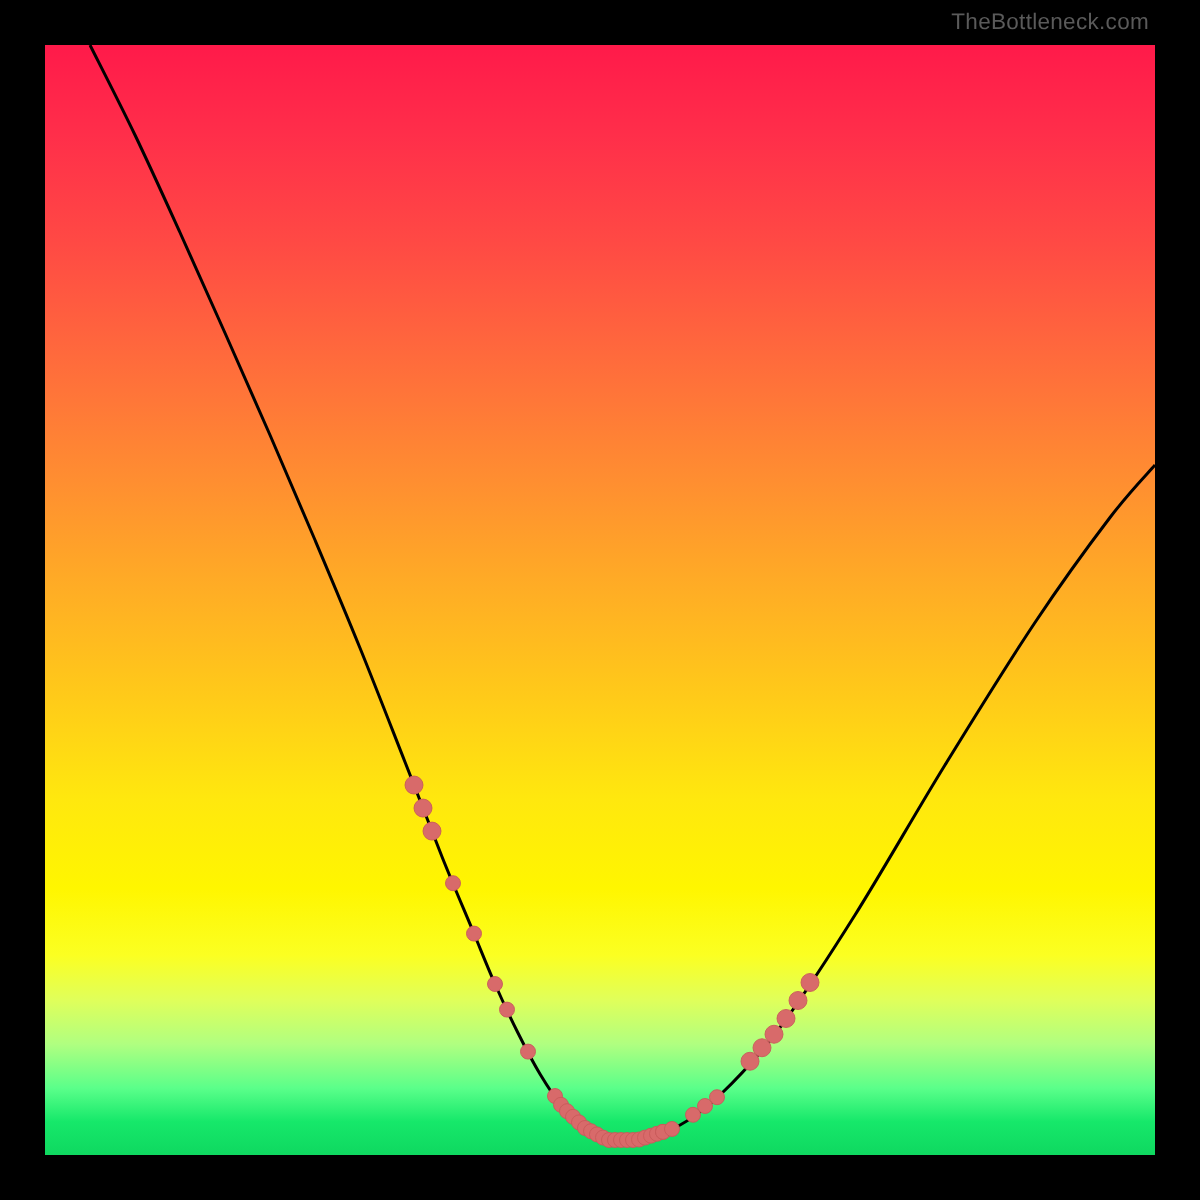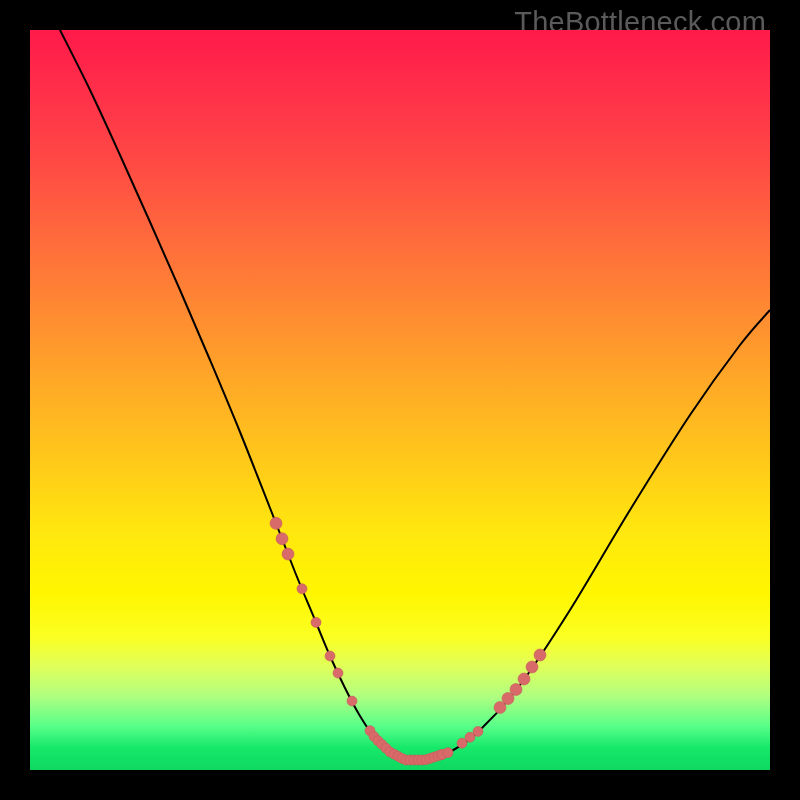--- a/index.html
+++ b/index.html
@@ -38,21 +38,21 @@
       #b0ff80 90%,
       #5aff8a 94%,
       #16e86a 97%,
       #0fd860 100%
     );
   }
   .attribution {
     position: absolute;
     top: 6px;
     right: 34px;
-    font-size: 29px;
+    font-size: 15px;
     font-weight: 500;
     color: #5a5a5a;
     letter-spacing: 0.2px;
   }
   svg.curve-layer {
     position: absolute;
     inset: 0;
   }
   .curve {
     fill: none;

